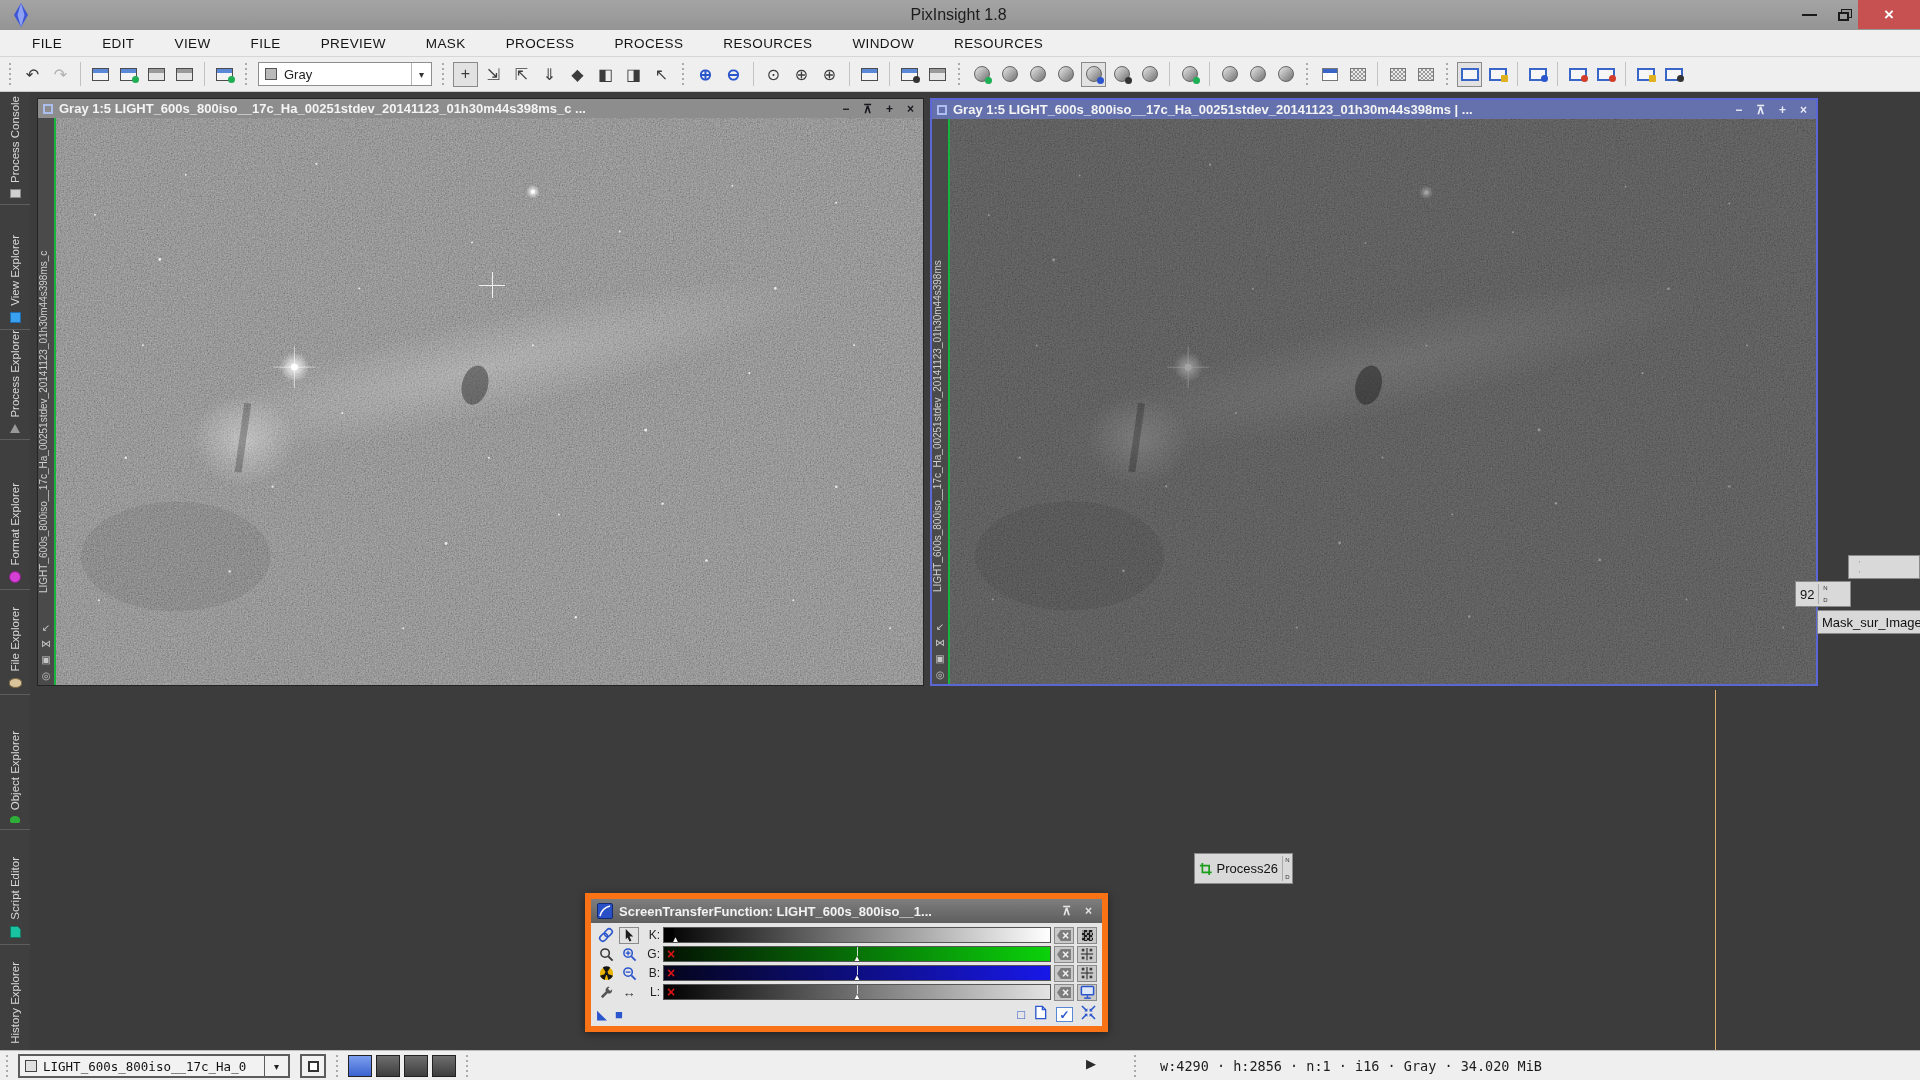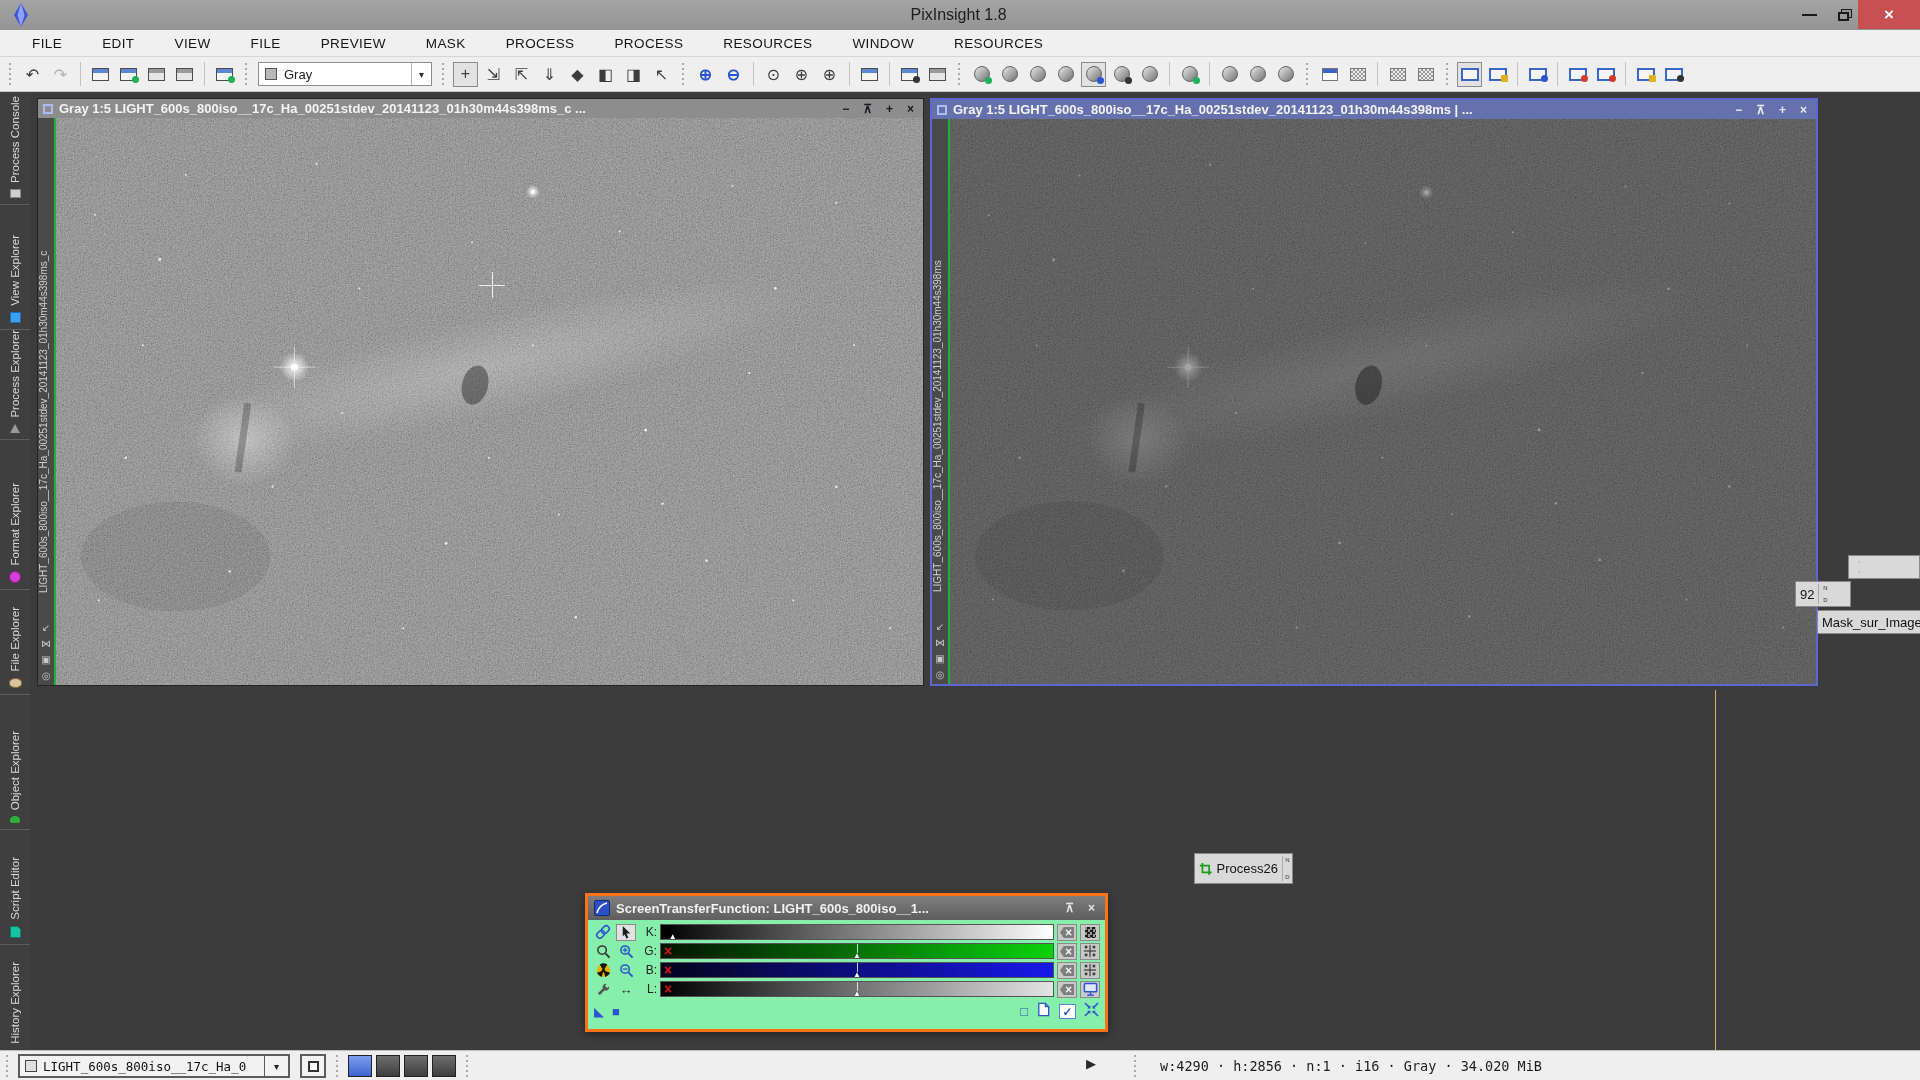--- a/index.html
+++ b/index.html
@@ -93,22 +93,22 @@
 
   
   #guide-line{position:absolute;left:1715px;top:690px;width:1px;height:360px;background:#dcae6e;}
   .proc-icon{position:absolute;background:#d9d9d9;border:1px solid #8a8a8a;display:flex;align-items:center;
     gap:4px;padding:2px 0 2px 4px;cursor:pointer;}
   .proc-icon .plabel{font-size:13px;color:#111;white-space:nowrap;}
   .proc-grip{width:13px;align-self:stretch;border-left:1px solid #aaa;display:flex;flex-direction:column;
     align-items:center;justify-content:space-between;padding:1px 0;font-size:6px;color:#333;line-height:1;}
 
   
-  #stf{position:absolute;left:585px;top:893px;width:523px;height:139px;background:#86efac;
-    border:3px solid #f97316;box-shadow:0 2px 8px rgba(0,0,0,.45);}
+  #stf{position:absolute;left:585px;top:893px;width:523px;height:139px;background:#e5e5e5;
+    border:6px solid #f97316;box-shadow:0 2px 8px rgba(0,0,0,.45);}
   #stf-tb{height:24px;background:linear-gradient(#7e7e7e,#5e5e5e);display:flex;align-items:center;padding:0 6px;gap:6px;}
   #stf-ticon{width:16px;height:16px;background:#2a50c8;border:1px solid #122a70;border-radius:2px;flex:none;
     display:flex;align-items:center;justify-content:center;}
   #stf-title{flex:1;font-size:13px;font-weight:bold;color:#f2f2f2;white-space:nowrap;overflow:hidden;}
   .stf-wc{font-size:12px;color:#e4e4e4;font-weight:bold;padding:0 4px;cursor:pointer;}
   #stf-grid{padding:3px 5px 2px;display:flex;flex-direction:column;gap:1px;}
   .stf-row{display:flex;align-items:center;gap:3px;height:18px;}
   .stf-tool{width:20px;height:17px;display:flex;align-items:center;justify-content:center;cursor:pointer;}
   .stf-tool.sel{border:1px solid #8a8a8a;background:#e2e2e2;}
   .stf-lab{width:18px;text-align:right;font-size:12px;color:#222;}

